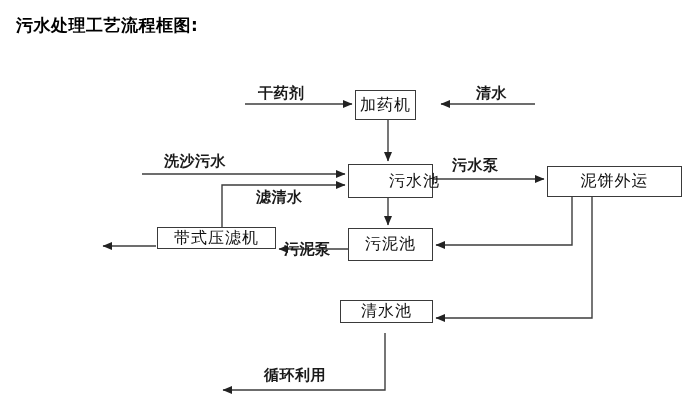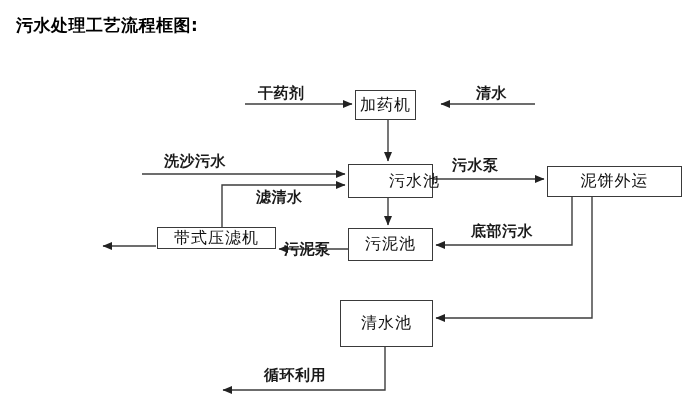--- a/index.html
+++ b/index.html
@@ -34,21 +34,21 @@
     white-space: nowrap;
     letter-spacing: 0.5px;
     font-weight: bold;
   }
   
   #n-dosing   { left: 355px; top:  90px; width:  61px; height: 30px; font-family: Liberation Mono, monospace; }
   #n-sewage   { left: 348px; top: 164px; width:  85px; height: 34px; padding-left: 48px; }
   #n-tower    { left: 547px; top: 166px; width: 135px; height: 31px; }
   #n-sludge   { left: 348px; top: 228px; width:  85px; height: 33px; font-family: Liberation Serif, serif; }
   #n-press    { left: 157px; top: 227px; width: 119px; height: 22px; }
-  #n-clean    { left: 340px; top: 300px; width:  93px; height: 47px; }
+  #n-clean    { left: 340px; top: 300px; width:  93px; height: 23px; }
   
   #l-dry      { left: 258px; top:  84px; }
   #l-water    { left: 476px; top:  84px; }
   #l-sand     { left: 164px; top: 152px; }
   #l-spump    { left: 452px; top: 156px; text-align: right; }
   #l-filtered { left: 256px; top: 188px; }
   #l-mpump    { left: 284px; top: 240px; }
   #l-bottom   { left: 471px; top: 222px; }
   #l-mudcake  { left:  18px; top: 228px; }
   #l-recycle  { left: 264px; top: 366px; }
@@ -88,16 +88,15 @@
   <div class="node" id="n-sludge">污泥池</div>
   <div class="node" id="n-press">带式压滤机</div>
   <div class="node" id="n-clean">清水池</div>
 
   <div class="flow-label" id="l-dry">干药剂</div>
   <div class="flow-label" id="l-water">清水</div>
   <div class="flow-label" id="l-sand">洗沙污水</div>
   <div class="flow-label" id="l-spump">污水泵</div>
   <div class="flow-label" id="l-filtered">滤清水</div>
   <div class="flow-label" id="l-mpump">污泥泵</div>
-  <div class="flow-label" id="l-bottom">底部污水</div>
   <div class="flow-label" id="l-recycle">循环利用</div>
 
 </div>
 
 </body></html>

